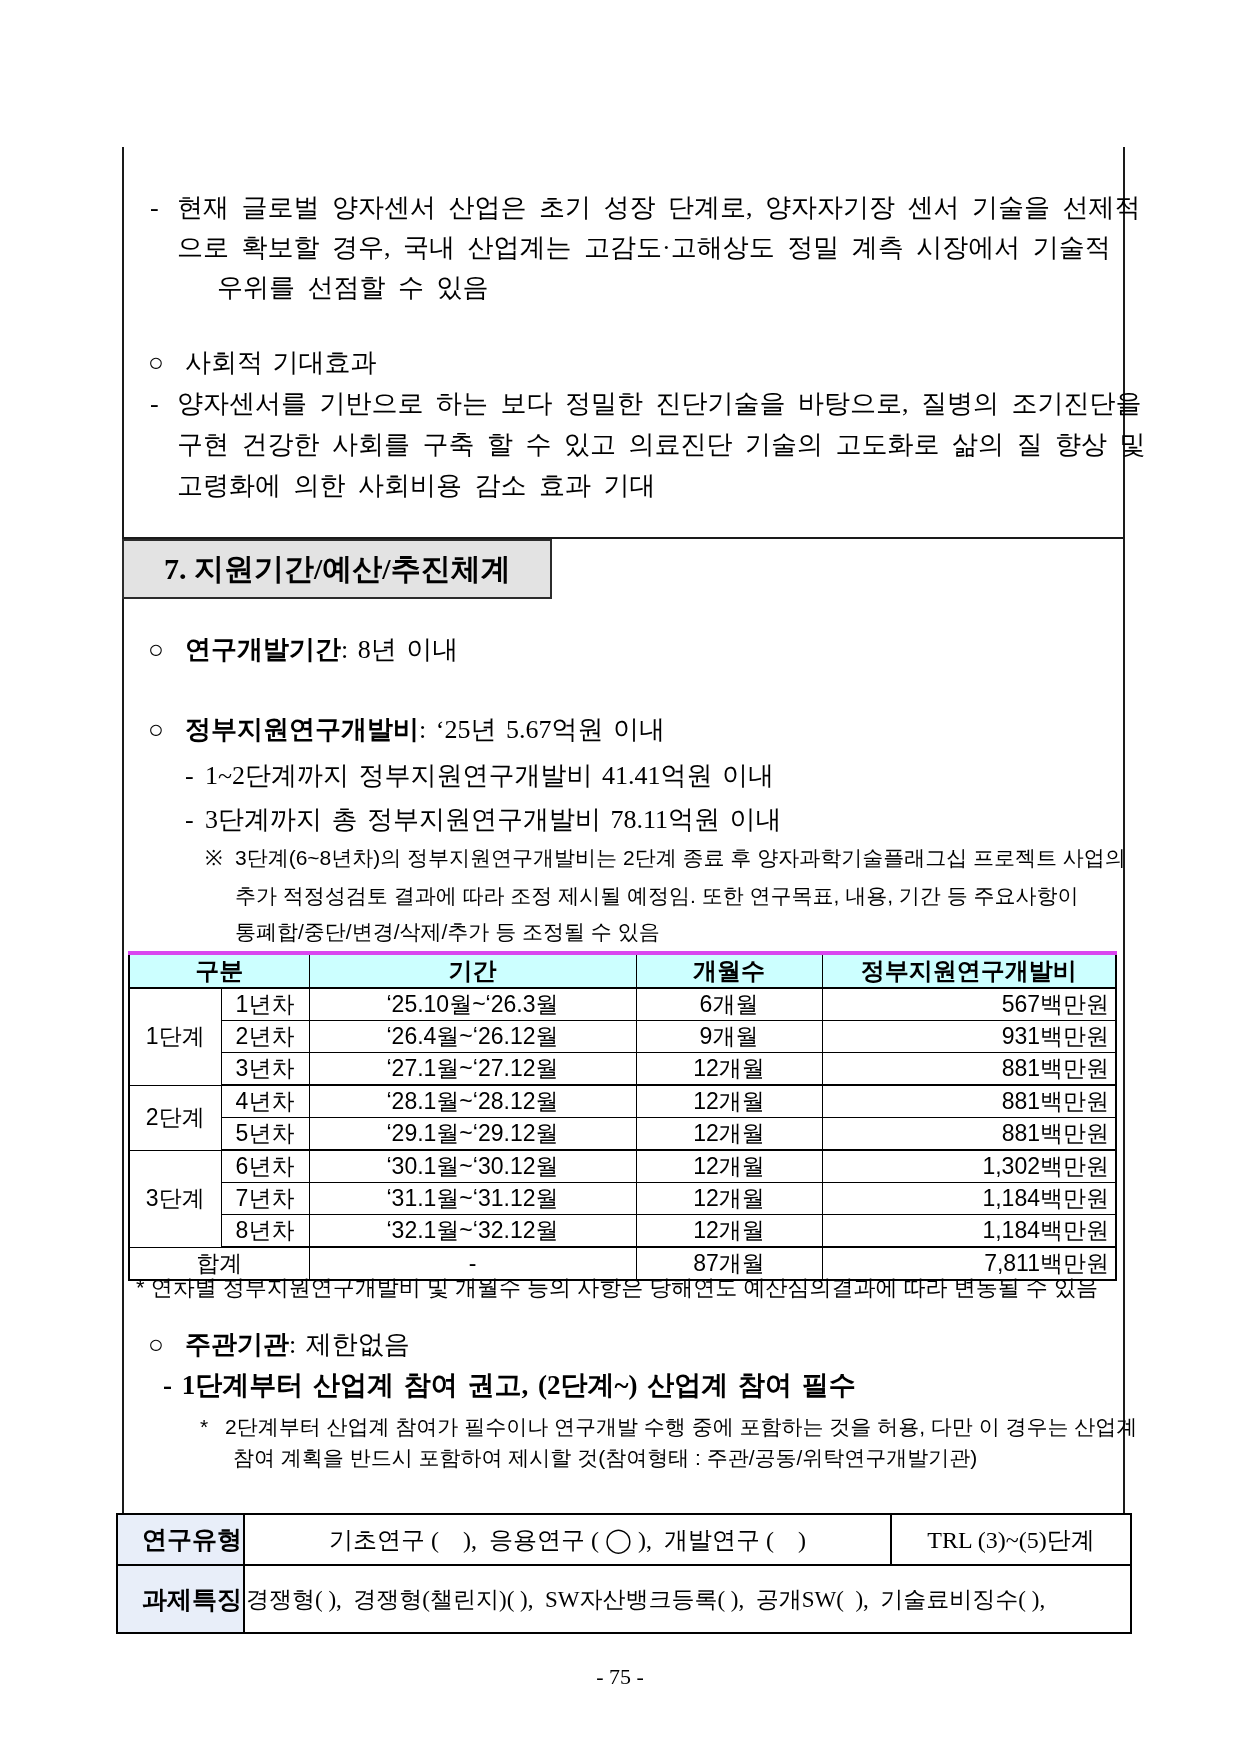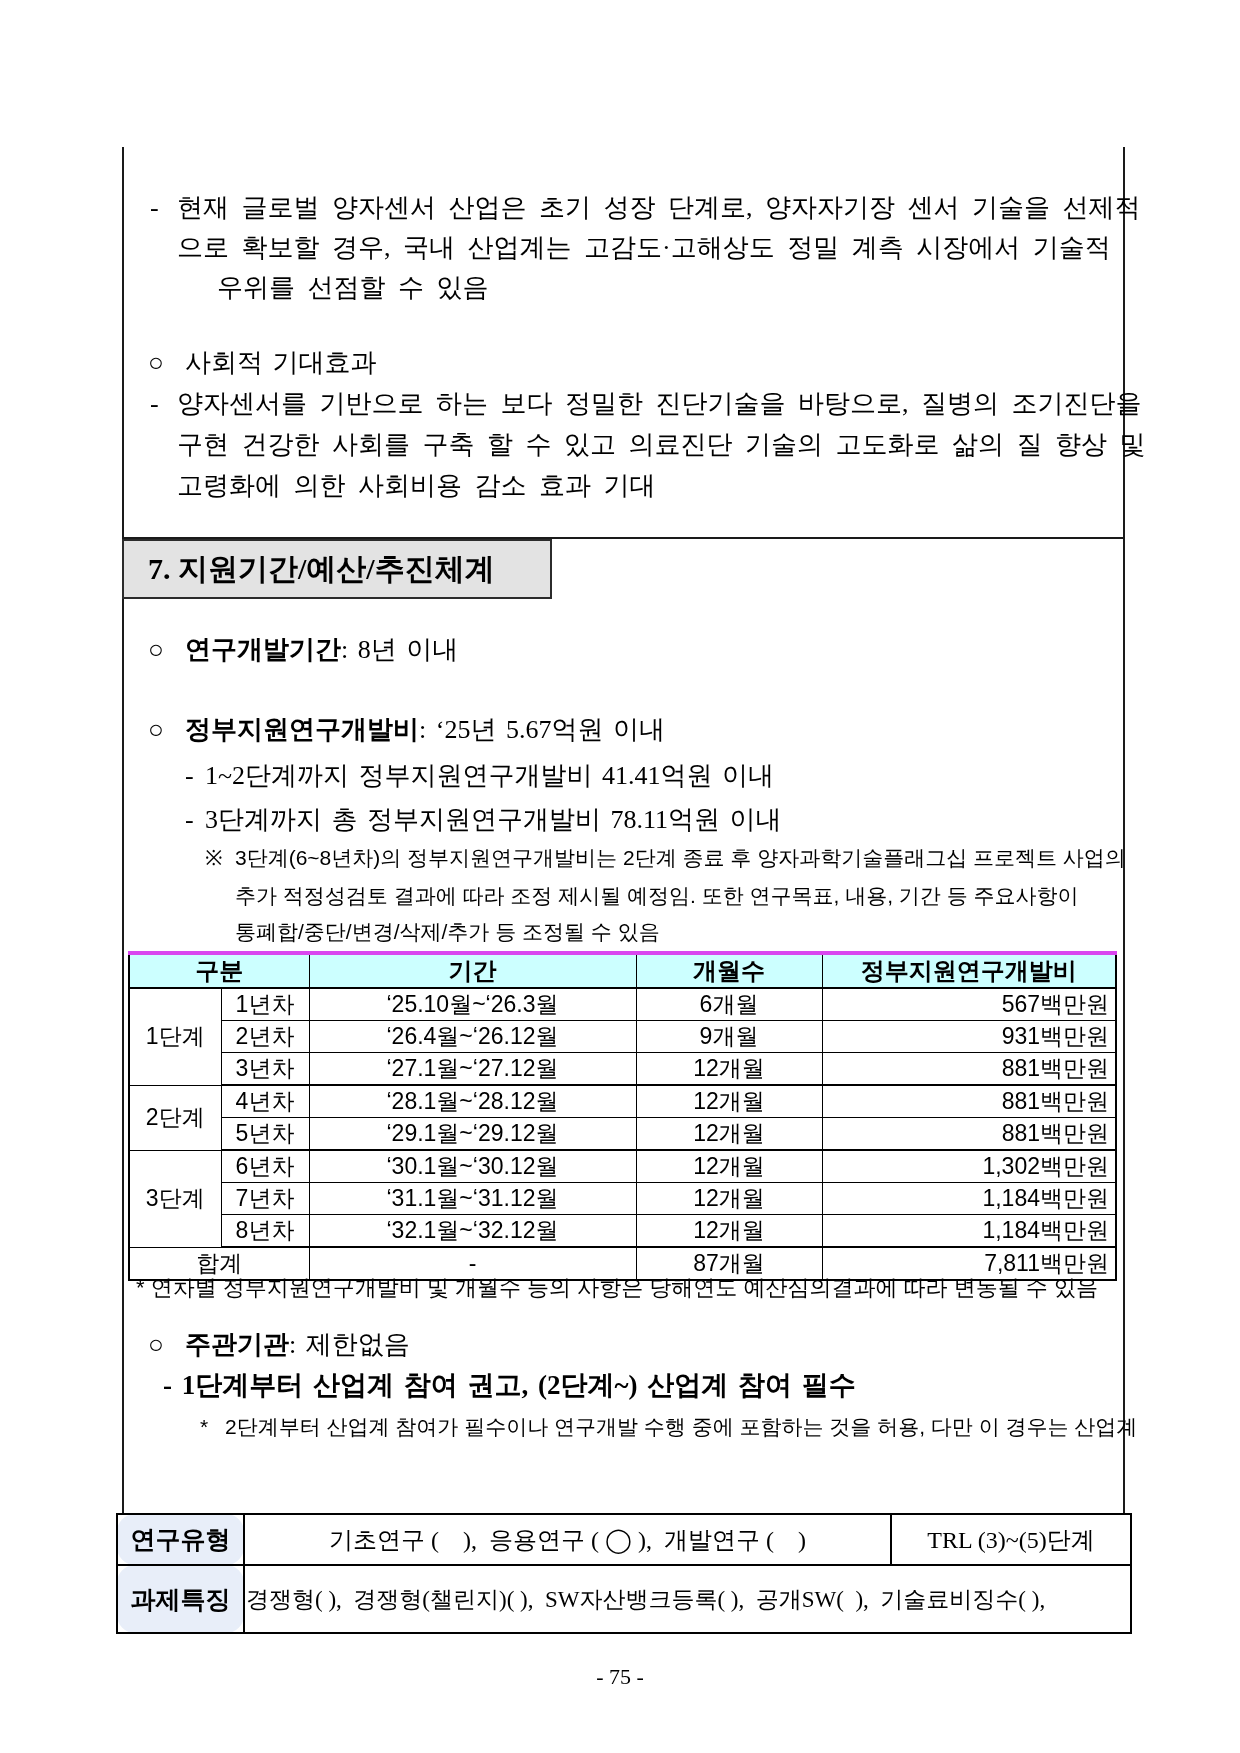--- a/index.html
+++ b/index.html
@@ -12,21 +12,21 @@
     position:absolute; left:122px; top:147px; width:999px; height:390px;
     border-left:2px solid #1a1a1a; border-right:2px solid #1a1a1a; border-bottom:2px solid #1a1a1a;
   }
   .lower-box {
     position:absolute; left:122px; top:537px; width:999px; height:976px;
     border-left:2px solid #1a1a1a; border-right:2px solid #1a1a1a;
   }
   .section-header-box {
     position:absolute; left:122px; top:539px; width:430px; height:60px;
     background:#e3e3e3; border:2px solid #2b2b2b; box-sizing:border-box;
-    line-height:56px; padding-left:24px; font-size:30px; font-weight:bold;
+    line-height:56px; padding-left:40px; font-size:30px; font-weight:bold;
     white-space:nowrap;
   }
   .line { position:absolute; white-space:nowrap; font-size:26px; height:44px; line-height:44px; }
   .ws  { word-spacing:6px; }
   .ws2 { word-spacing:3px; }
   .marker { display:inline-block; }
   .m37 { width:37px; }
   .m27 { width:27px; }
   .m20 { width:20px; }
   .m30 { width:30px; }
@@ -53,21 +53,21 @@
   table.budget td.center, table.budget th { text-align:center; vertical-align:middle; }
   table.budget td.amount { text-align:right; padding-right:6px; vertical-align:middle; }
 
   
   table.typetab {
     position:absolute; left:116px; top:1513px; width:1014px;
     border-collapse:collapse; table-layout:fixed;
     font-size:24px;
   }
   table.typetab td { border:2px solid #000; vertical-align:middle; overflow:hidden; }
-  table.typetab td.label { background:#e8eef9; font-weight:bold; text-align:center; font-size:25px;border-radius:18px; }
+  table.typetab td.label { background:#e8eef9; font-weight:bold; text-align:right; font-size:25px; }
   table.typetab tr.r1 td { height:47px; }
   table.typetab tr.r2 td { height:64px; }
   td.pre-center { text-align:center; white-space:pre; }
   td.pre-left { text-align:left; white-space:pre; font-size:23px; }
 
   .page-number { position:absolute; left:0; top:1664px; width:1240px; text-align:center; font-size:22px; }
 </style>
 </head>
 <body>
 
@@ -170,20 +170,21 @@
       <td class="amount col-edge-r">7,811백만원</td>
     </tr>
   </tbody>
     </table>
 
   <div class="line note" style="left:136px; top:1270px; font-size:22px;">* 연차별 정부지원연구개발비 및 개월수 등의 사항은 당해연도 예산심의결과에 따라 변동될 수 있음</div>
 
   <div class="line ws2" style="left:148px; top:1323px;"><span class="marker m37">○</span><span class="bold">주관기관</span><span>: 제한없음</span></div>
   <div class="line ws2 big-bold" style="left:163px; top:1363px;">- 1단계부터 산업계 참여 권고, (2단계~) 산업계 참여 필수</div>
   <div class="line note" style="left:200px; top:1409px;"><span class="marker m25">*</span><span>2단계부터 산업계 참여가 필수이나 연구개발 수행 중에 포함하는 것을 허용, 다만 이 경우는 산업계</span></div>
+  <div class="line note" style="left:233px; top:1440px;">참여 계획을 반드시 포함하여 제시할 것(참여형태 : 주관/공동/위탁연구개발기관)</div>
 
   <table class="typetab">
     <colgroup>
       <col style="width:127px">
         <col style="width:647px">
         <col style="width:240px">
     </colgroup>
     <tbody>
         <tr class="r1">
       <td class="label">연구유형</td>

